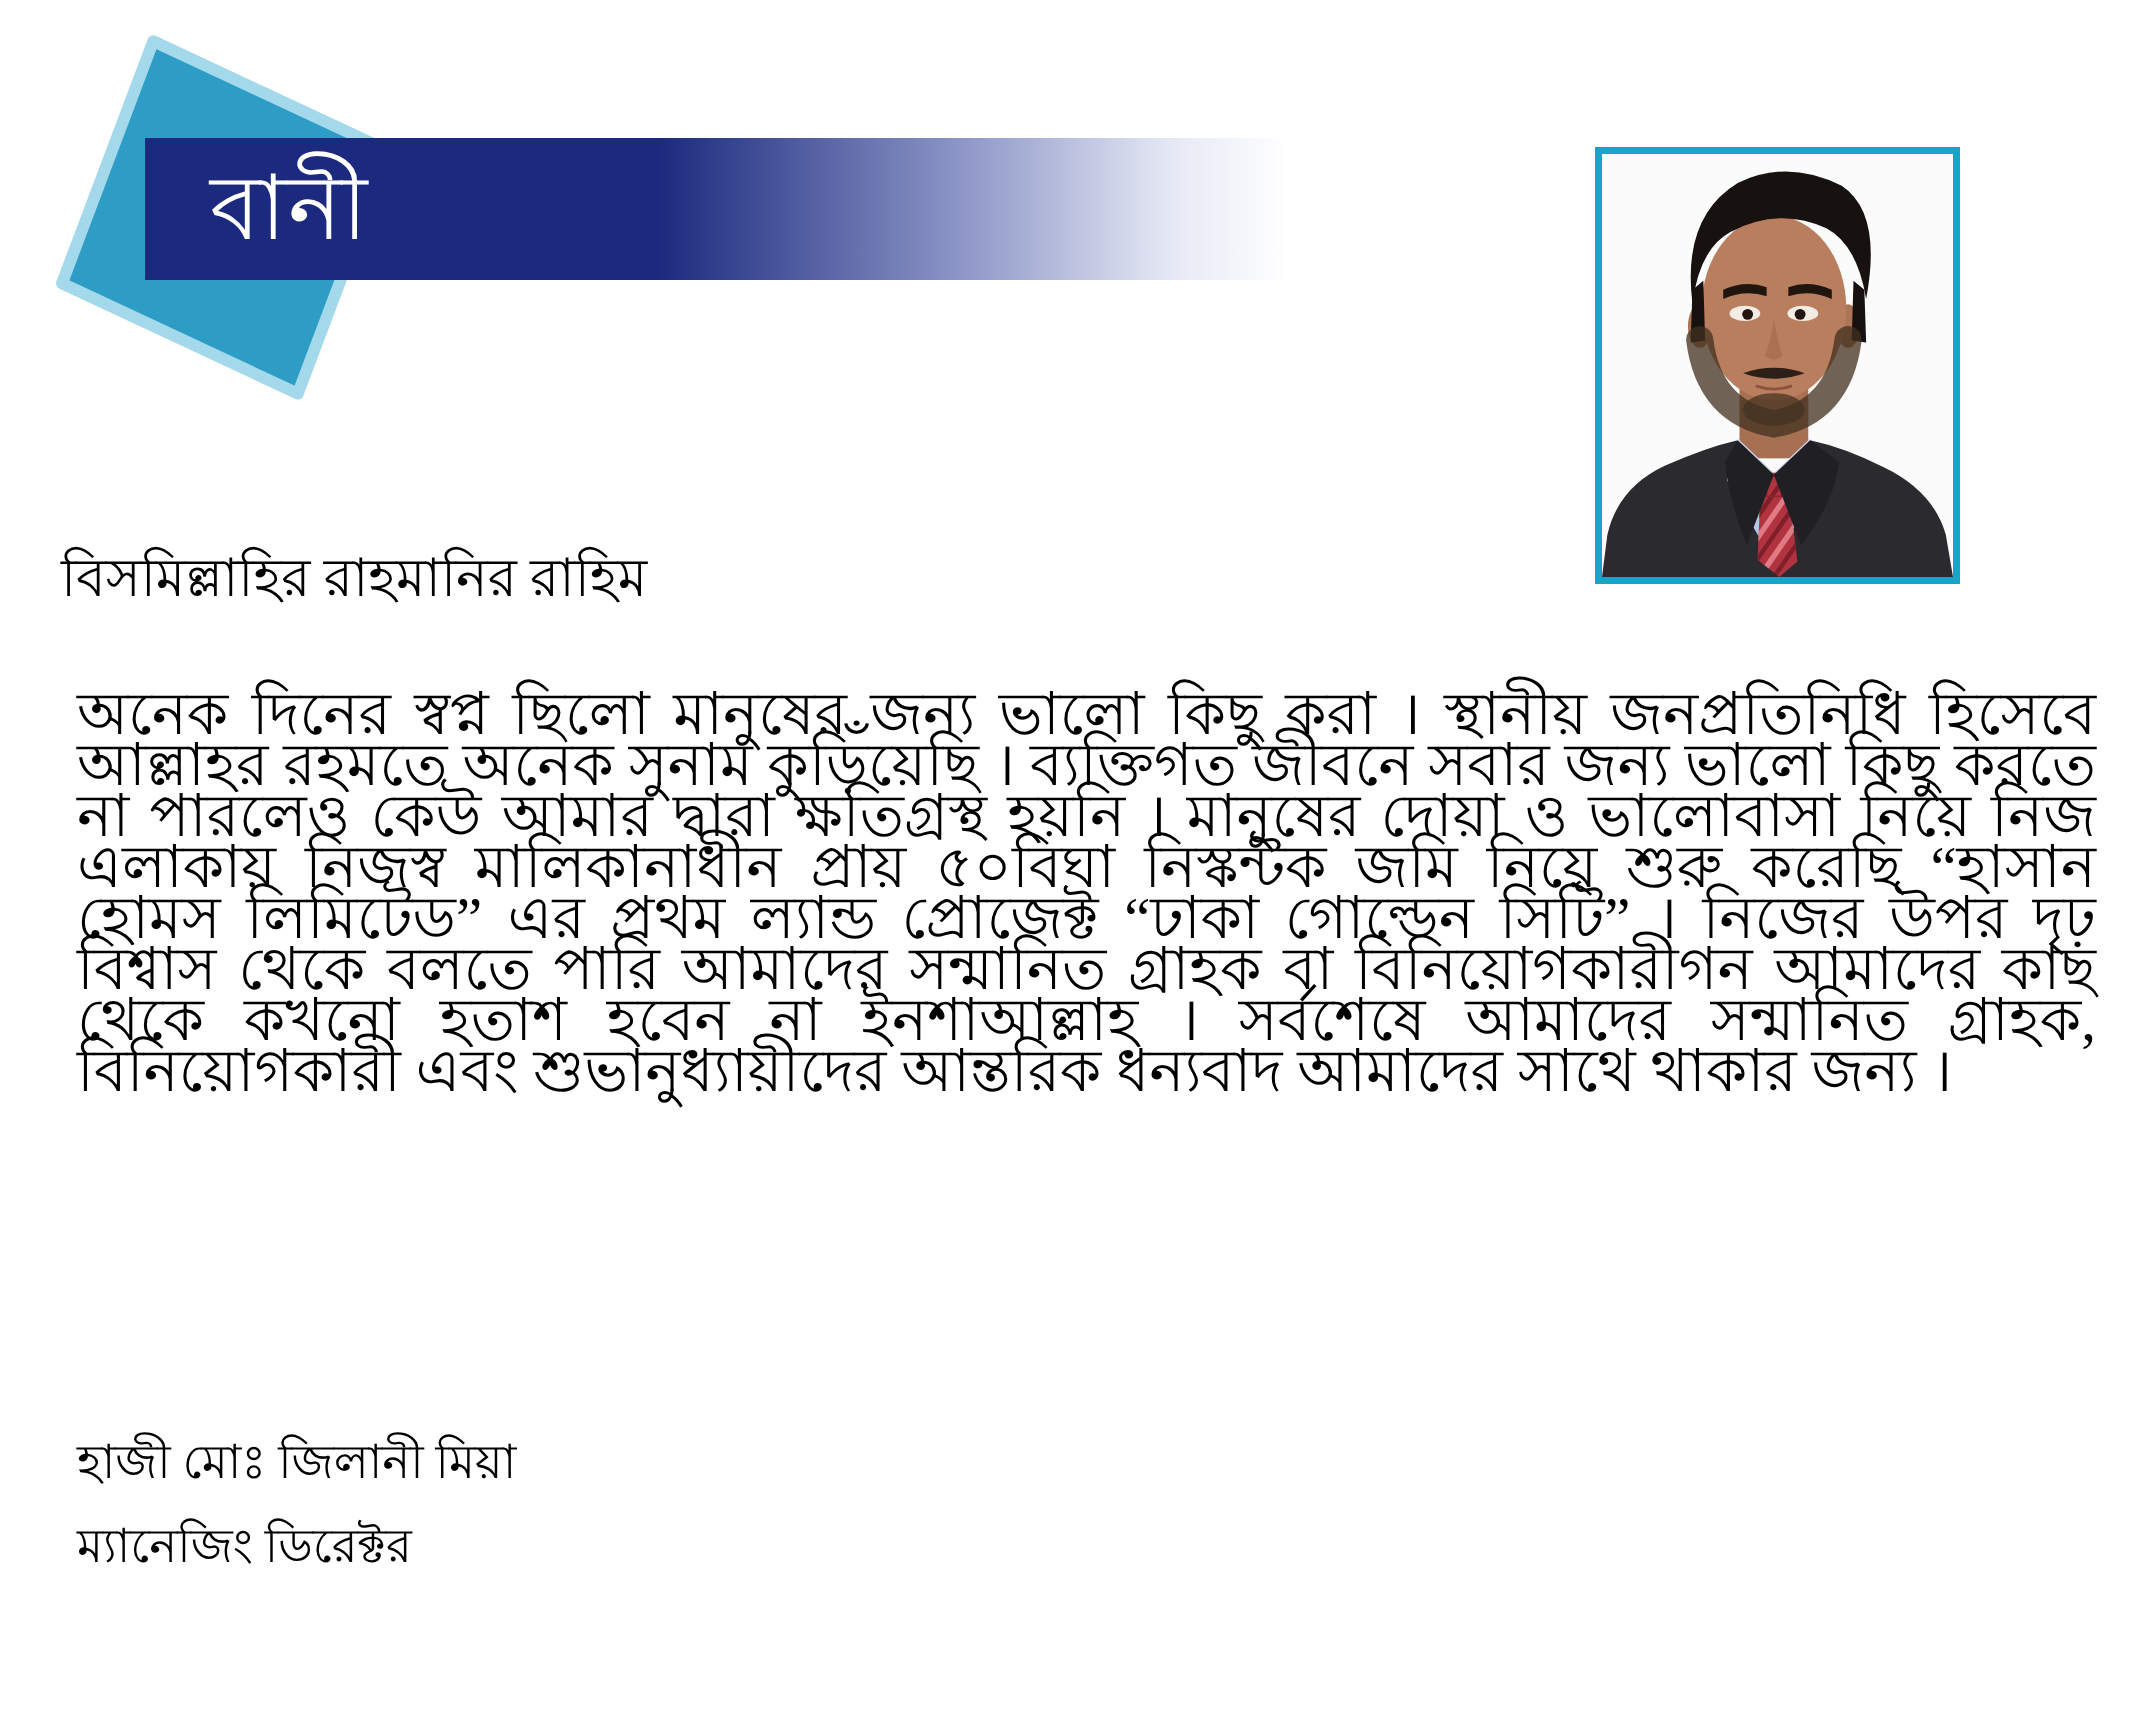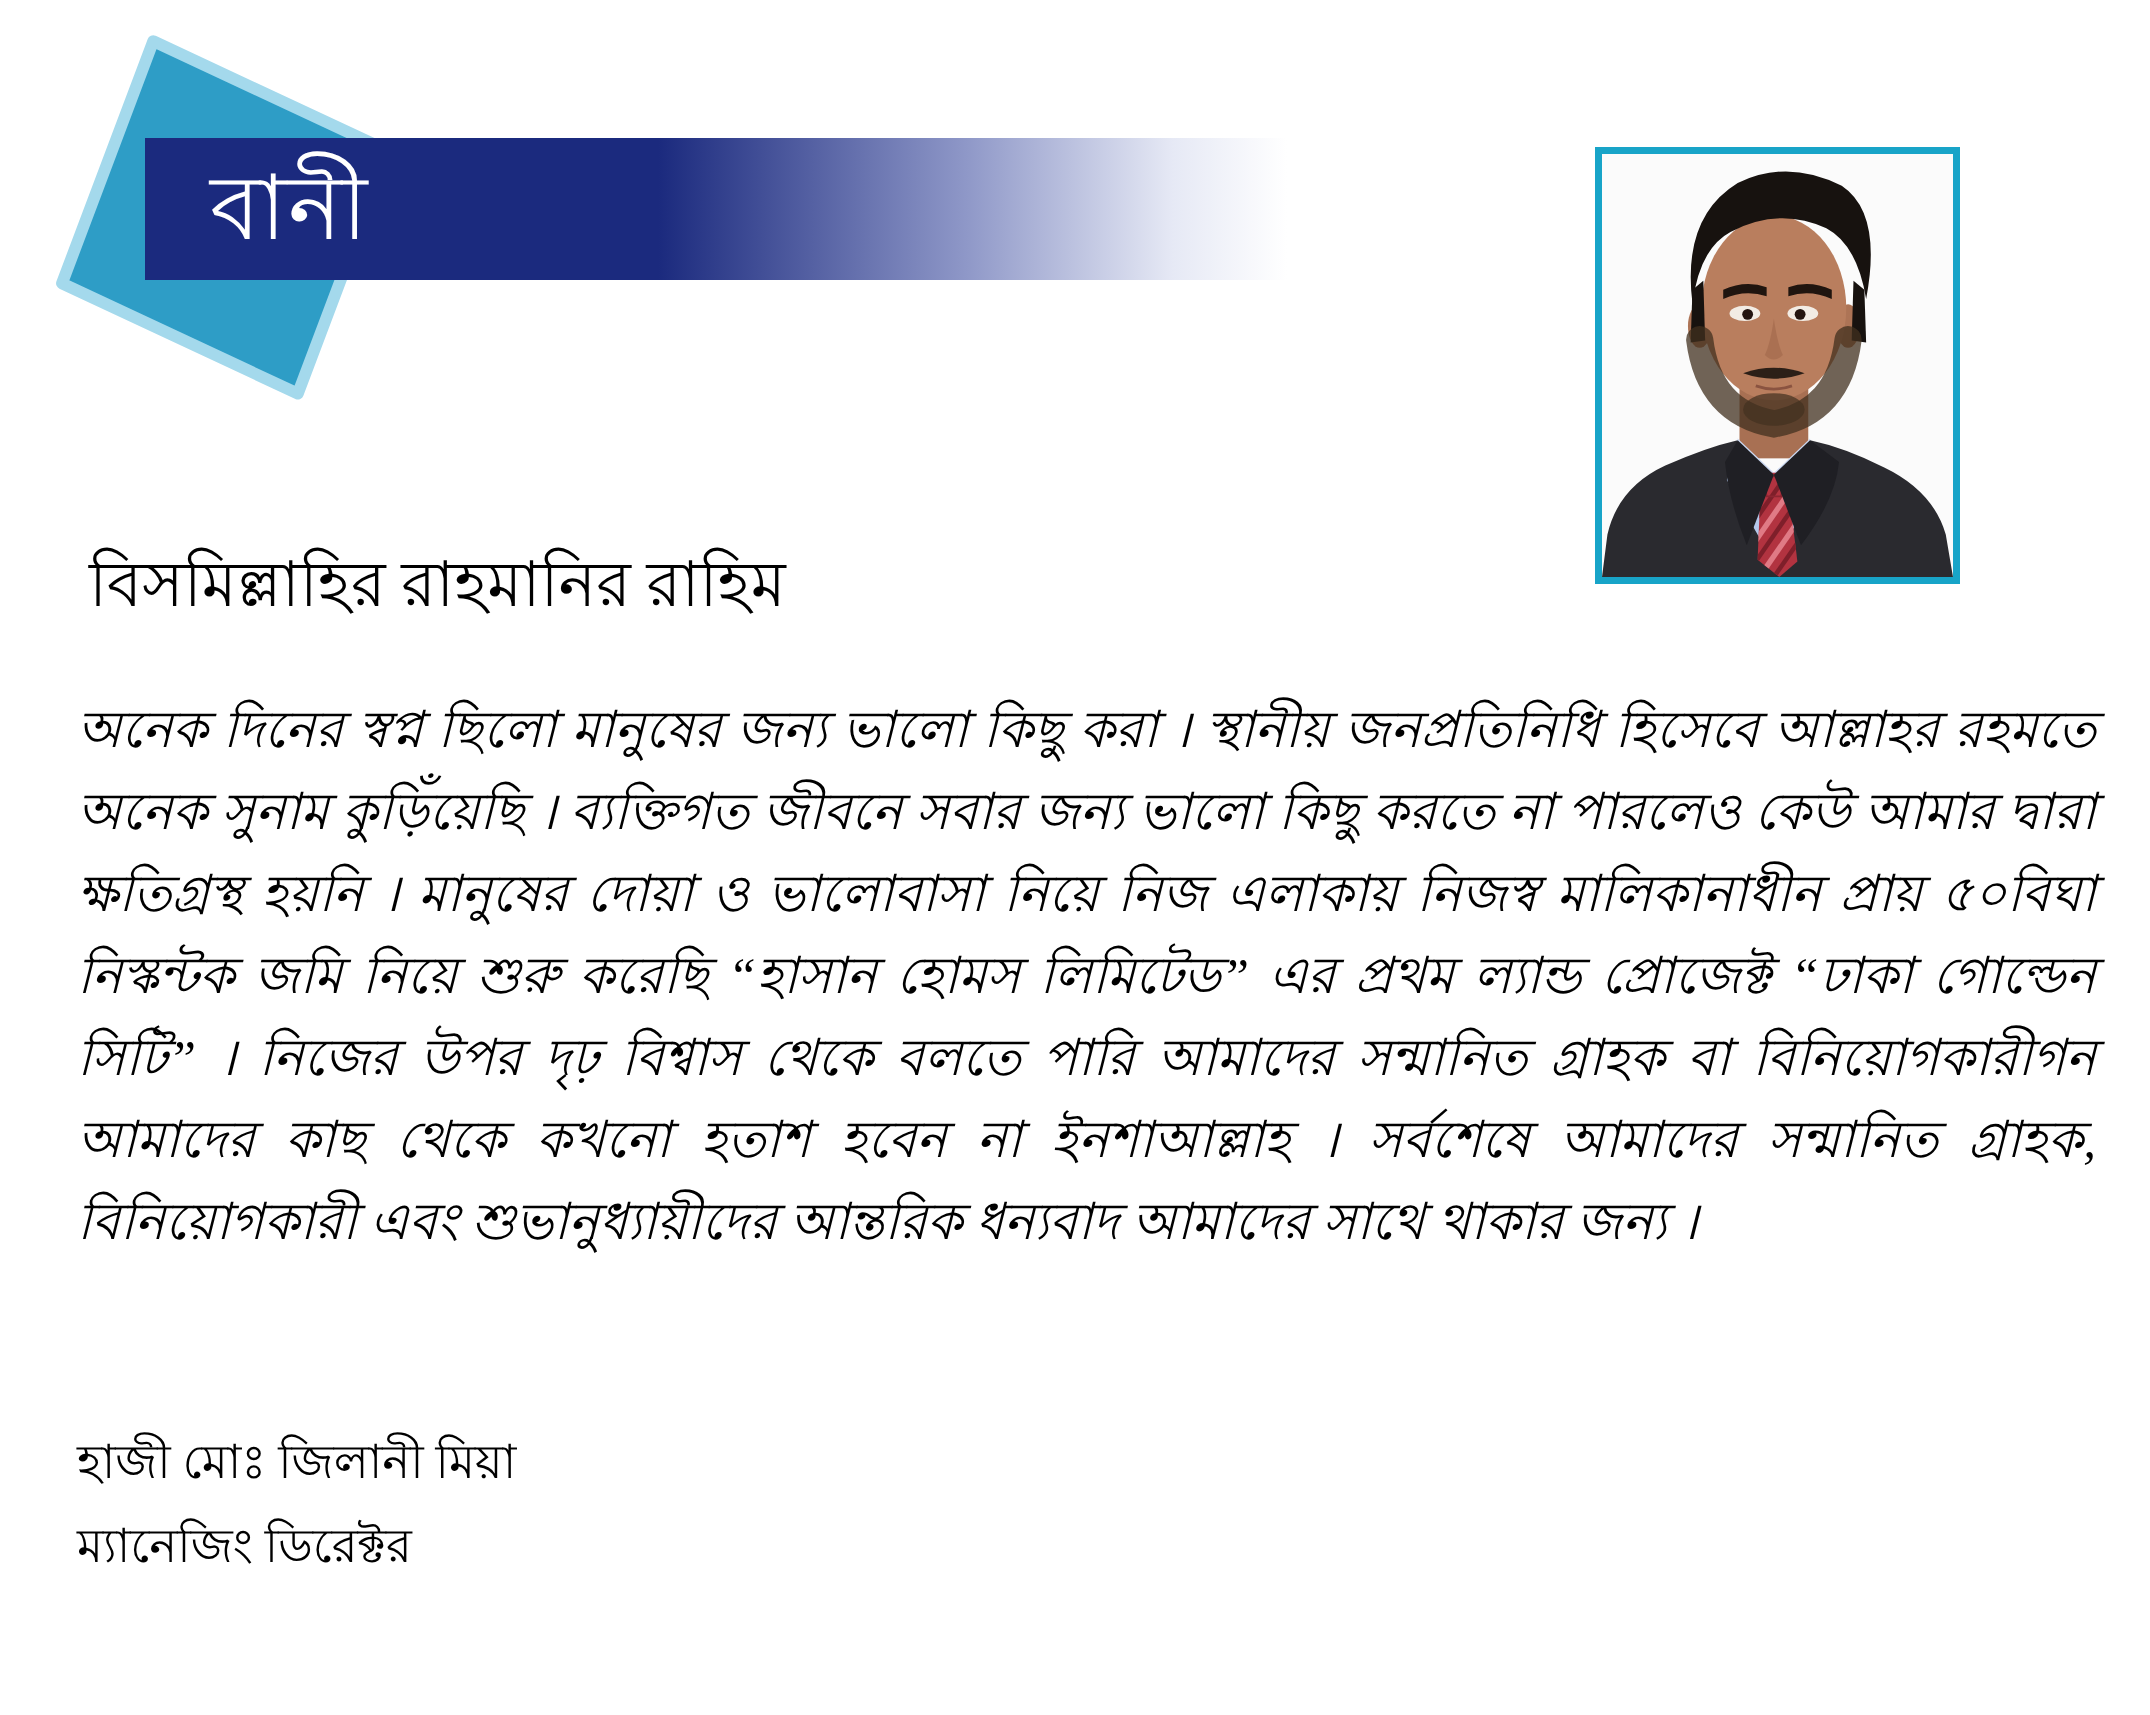--- a/index.html
+++ b/index.html
@@ -58,35 +58,34 @@
   }
   .photo-frame svg {
     display: block;
     width: 100%;
     height: 100%;
   }
 
   
   .bismillah {
     position: absolute;
-    left: 89px;
+    left: 61px;
     top: 541px;
-    font-size: 63px;
+    font-size: 53px;
     line-height: 1.4;
     white-space: pre;
   }
   .paragraph {
     position: absolute;
     left: 77px;
     top: 689px;
     width: 2019px;
-    font-size: 51px;
-    line-height: 82px;
+    font-size: 59px;
+    line-height: 51px;
     text-align: justify;
-    font-style: italic;
   }
   .signature {
     position: absolute;
     left: 77px;
     top: 1420px;
     font-size: 47px;
     line-height: 84px;
   }
 </style>
 </head>

